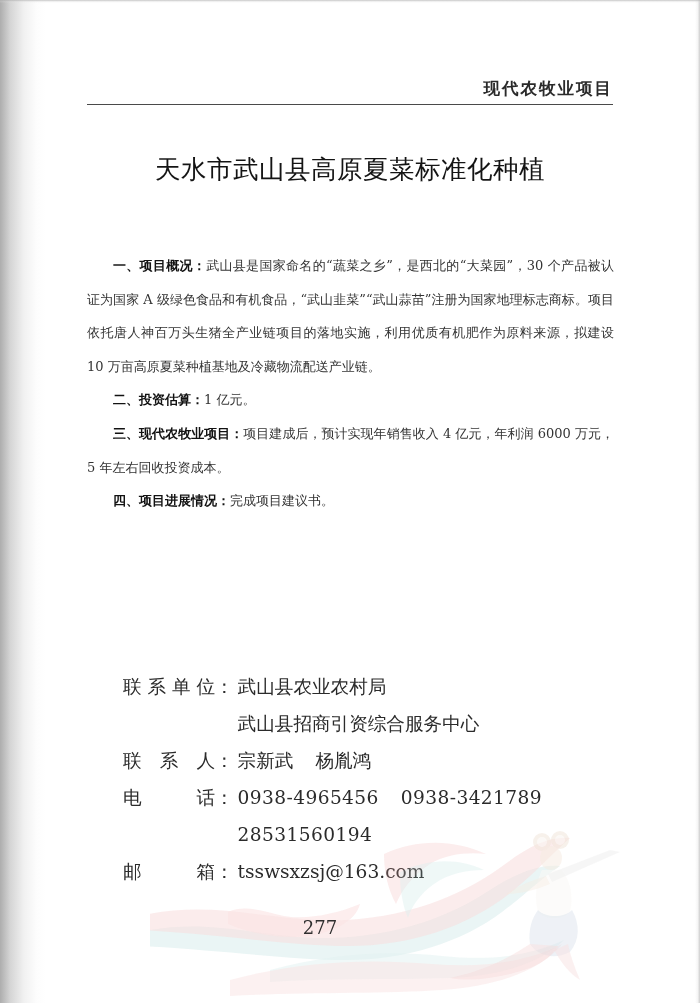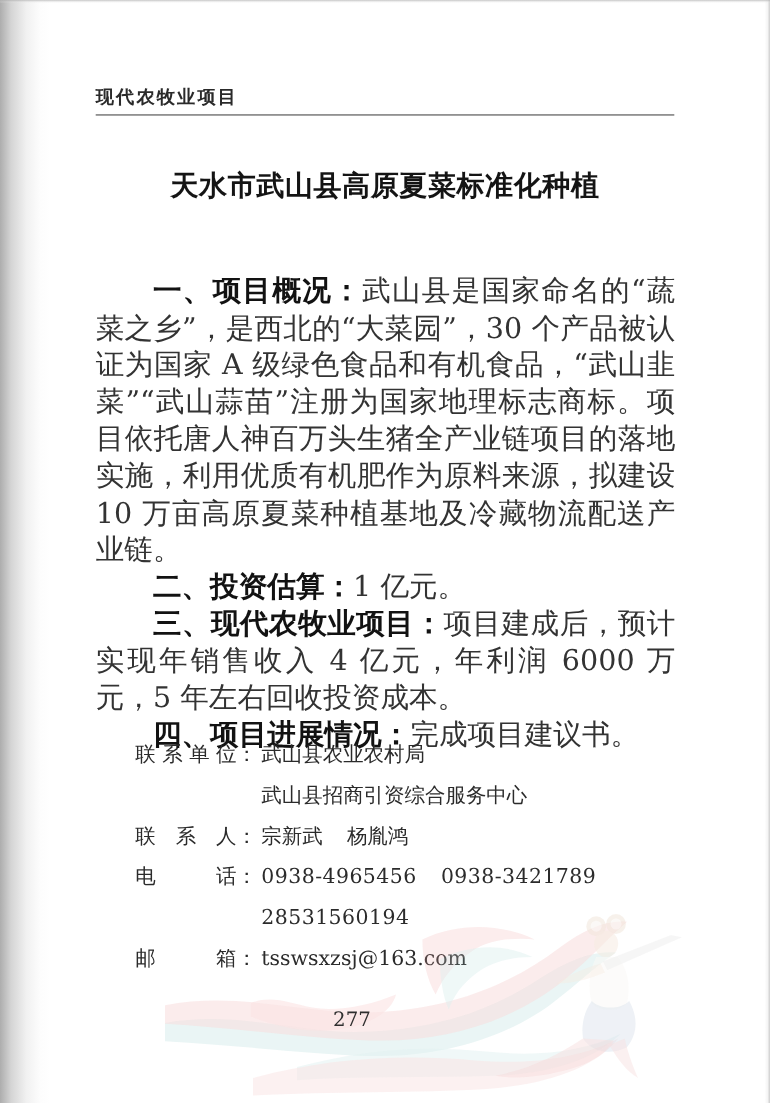--- a/index.html
+++ b/index.html
@@ -56,21 +56,21 @@
     pointer-events: none;
     z-index: 6;
   }
 
   
   .running-head {
     position: absolute;
     left: 87px;
     top: 78px;
     width: 526px;
-    text-align: left;
+    text-align: right;
     font-family: Liberation Serif, serif;
     font-weight: bold;
     font-size: 16.5px;
     letter-spacing: 2.0px;
     color: #2a2a2a;
   }
   .head-rule {
     position: absolute;
     left: 87px;
     top: 104px;
@@ -80,36 +80,36 @@
   }
 
   
   .doc-title {
     position: absolute;
     left: 87px;
     top: 150px;
     width: 526px;
     text-align: center;
     font-family: "DejaVu Serif", "Liberation Serif", serif;
-    font-weight: bold;
+    font-weight: normal;
     font-size: 25.5px;
     line-height: 38px;
     letter-spacing: 0.5px;
     color: #141414;
   }
   .doc-title .tline { display: block; white-space: nowrap; }
 
   
   .body-block {
     position: absolute;
     left: 87px;
     top: 249px;
     width: 527px;
     color: #333333;
-    font-size: 26px;
+    font-size: 13px;
     line-height: 33.6px;
     text-align: justify;
     text-justify: inter-ideograph;
   }
   .para {
     margin: 0 0 0 0;
     text-indent: 2em;
     text-align: justify;
     text-justify: inter-ideograph;
   }

